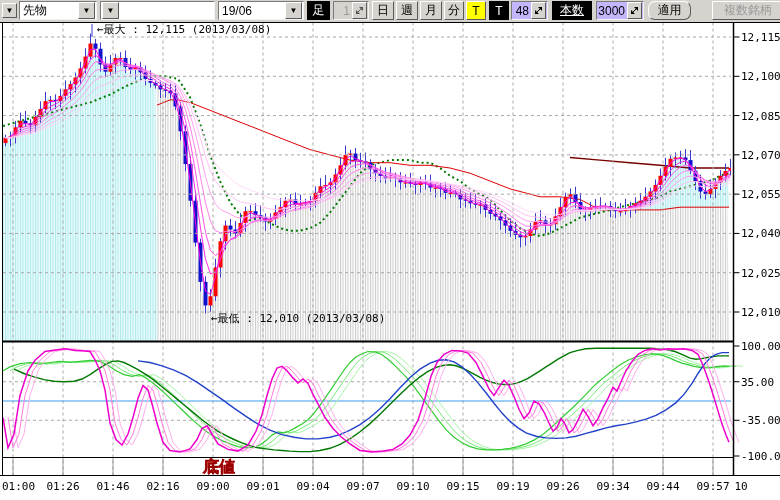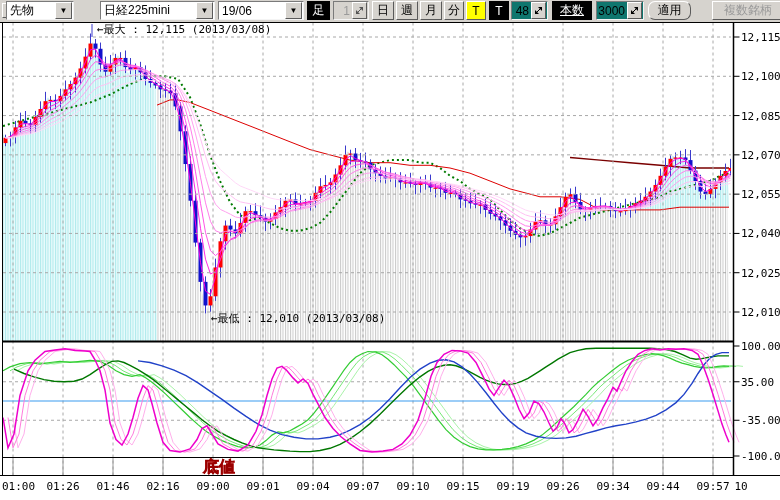--- a/index.html
+++ b/index.html
@@ -13,42 +13,41 @@
   .combo .val{flex:1;padding:0 3px;white-space:nowrap;overflow:hidden;color:#000;}
   .drop-btn{width:15px;height:15px;margin:1px;background:#d6d3ce;border:1px solid;
             border-color:#fff #5a5a5a #5a5a5a #fff;display:flex;align-items:center;justify-content:center;
             font-size:8px;color:#000;flex:none;}
   .blk{background:#000;color:#fff;display:flex;align-items:center;justify-content:center;
        border:1px solid #000;}
   .btn{background:#d6d3ce;border:1px solid;border-color:#fff #5a5a5a #5a5a5a #fff;
        display:flex;align-items:center;justify-content:center;color:#000;}
   .btn.yellow{background:#ffff00;}
   .btn.disabled{color:#9a9a9a;}
-  .spin-field{background:#0f766e;border:1px solid;border-color:#7a7a7a #f4f4f4 #f4f4f4 #7a7a7a;
+  .spin-field{background:#c4b5fd;border:1px solid;border-color:#7a7a7a #f4f4f4 #f4f4f4 #7a7a7a;
               display:flex;align-items:center;}
   .spin-field.dis{background:#d6d3ce;}
   .spin-field .num{flex:1;text-align:right;padding-right:1px;color:#000;}
   .spin-field.dis .num{color:#9a9a9a;}
   .spin-btn{width:13px;height:15px;margin:1px;background:#d6d3ce;border:1px solid;
             border-color:#fff #5a5a5a #5a5a5a #fff;flex:none;display:flex;align-items:center;justify-content:center;}
   #chart-wrap{position:absolute;left:0;top:0;width:780px;height:500px;}
 </style>
 </head>
 <body>
 
 <div id="toolbar">
   <div class="tb drop-btn" style="left:1px;top:2px;">
     <span>▼</span>
   </div>
-  <div class="tb combo" style="left:6px;width:68px;">
+  <div class="tb combo" style="left:19px;width:78px;">
     <span class="val">先物</span>
     <span class="drop-btn" style="font-size:8px;">▼</span>
   </div>
   <div class="tb combo" style="left:100px;width:115px;">
-    <span class="val">日経225mini</span>
     <span class="drop-btn" style="font-size:8px;">▼</span>
   </div>
   <div class="tb combo" style="left:218px;width:86px;">
     <span class="val">19/06</span>
     <span class="drop-btn" style="font-size:8px;">▼</span>
   </div>
   <div class="tb blk" style="left:307px;width:23px;">
     <span>足</span>
   </div>
   <div class="tb spin-field dis" style="left:333px;width:36px;">

